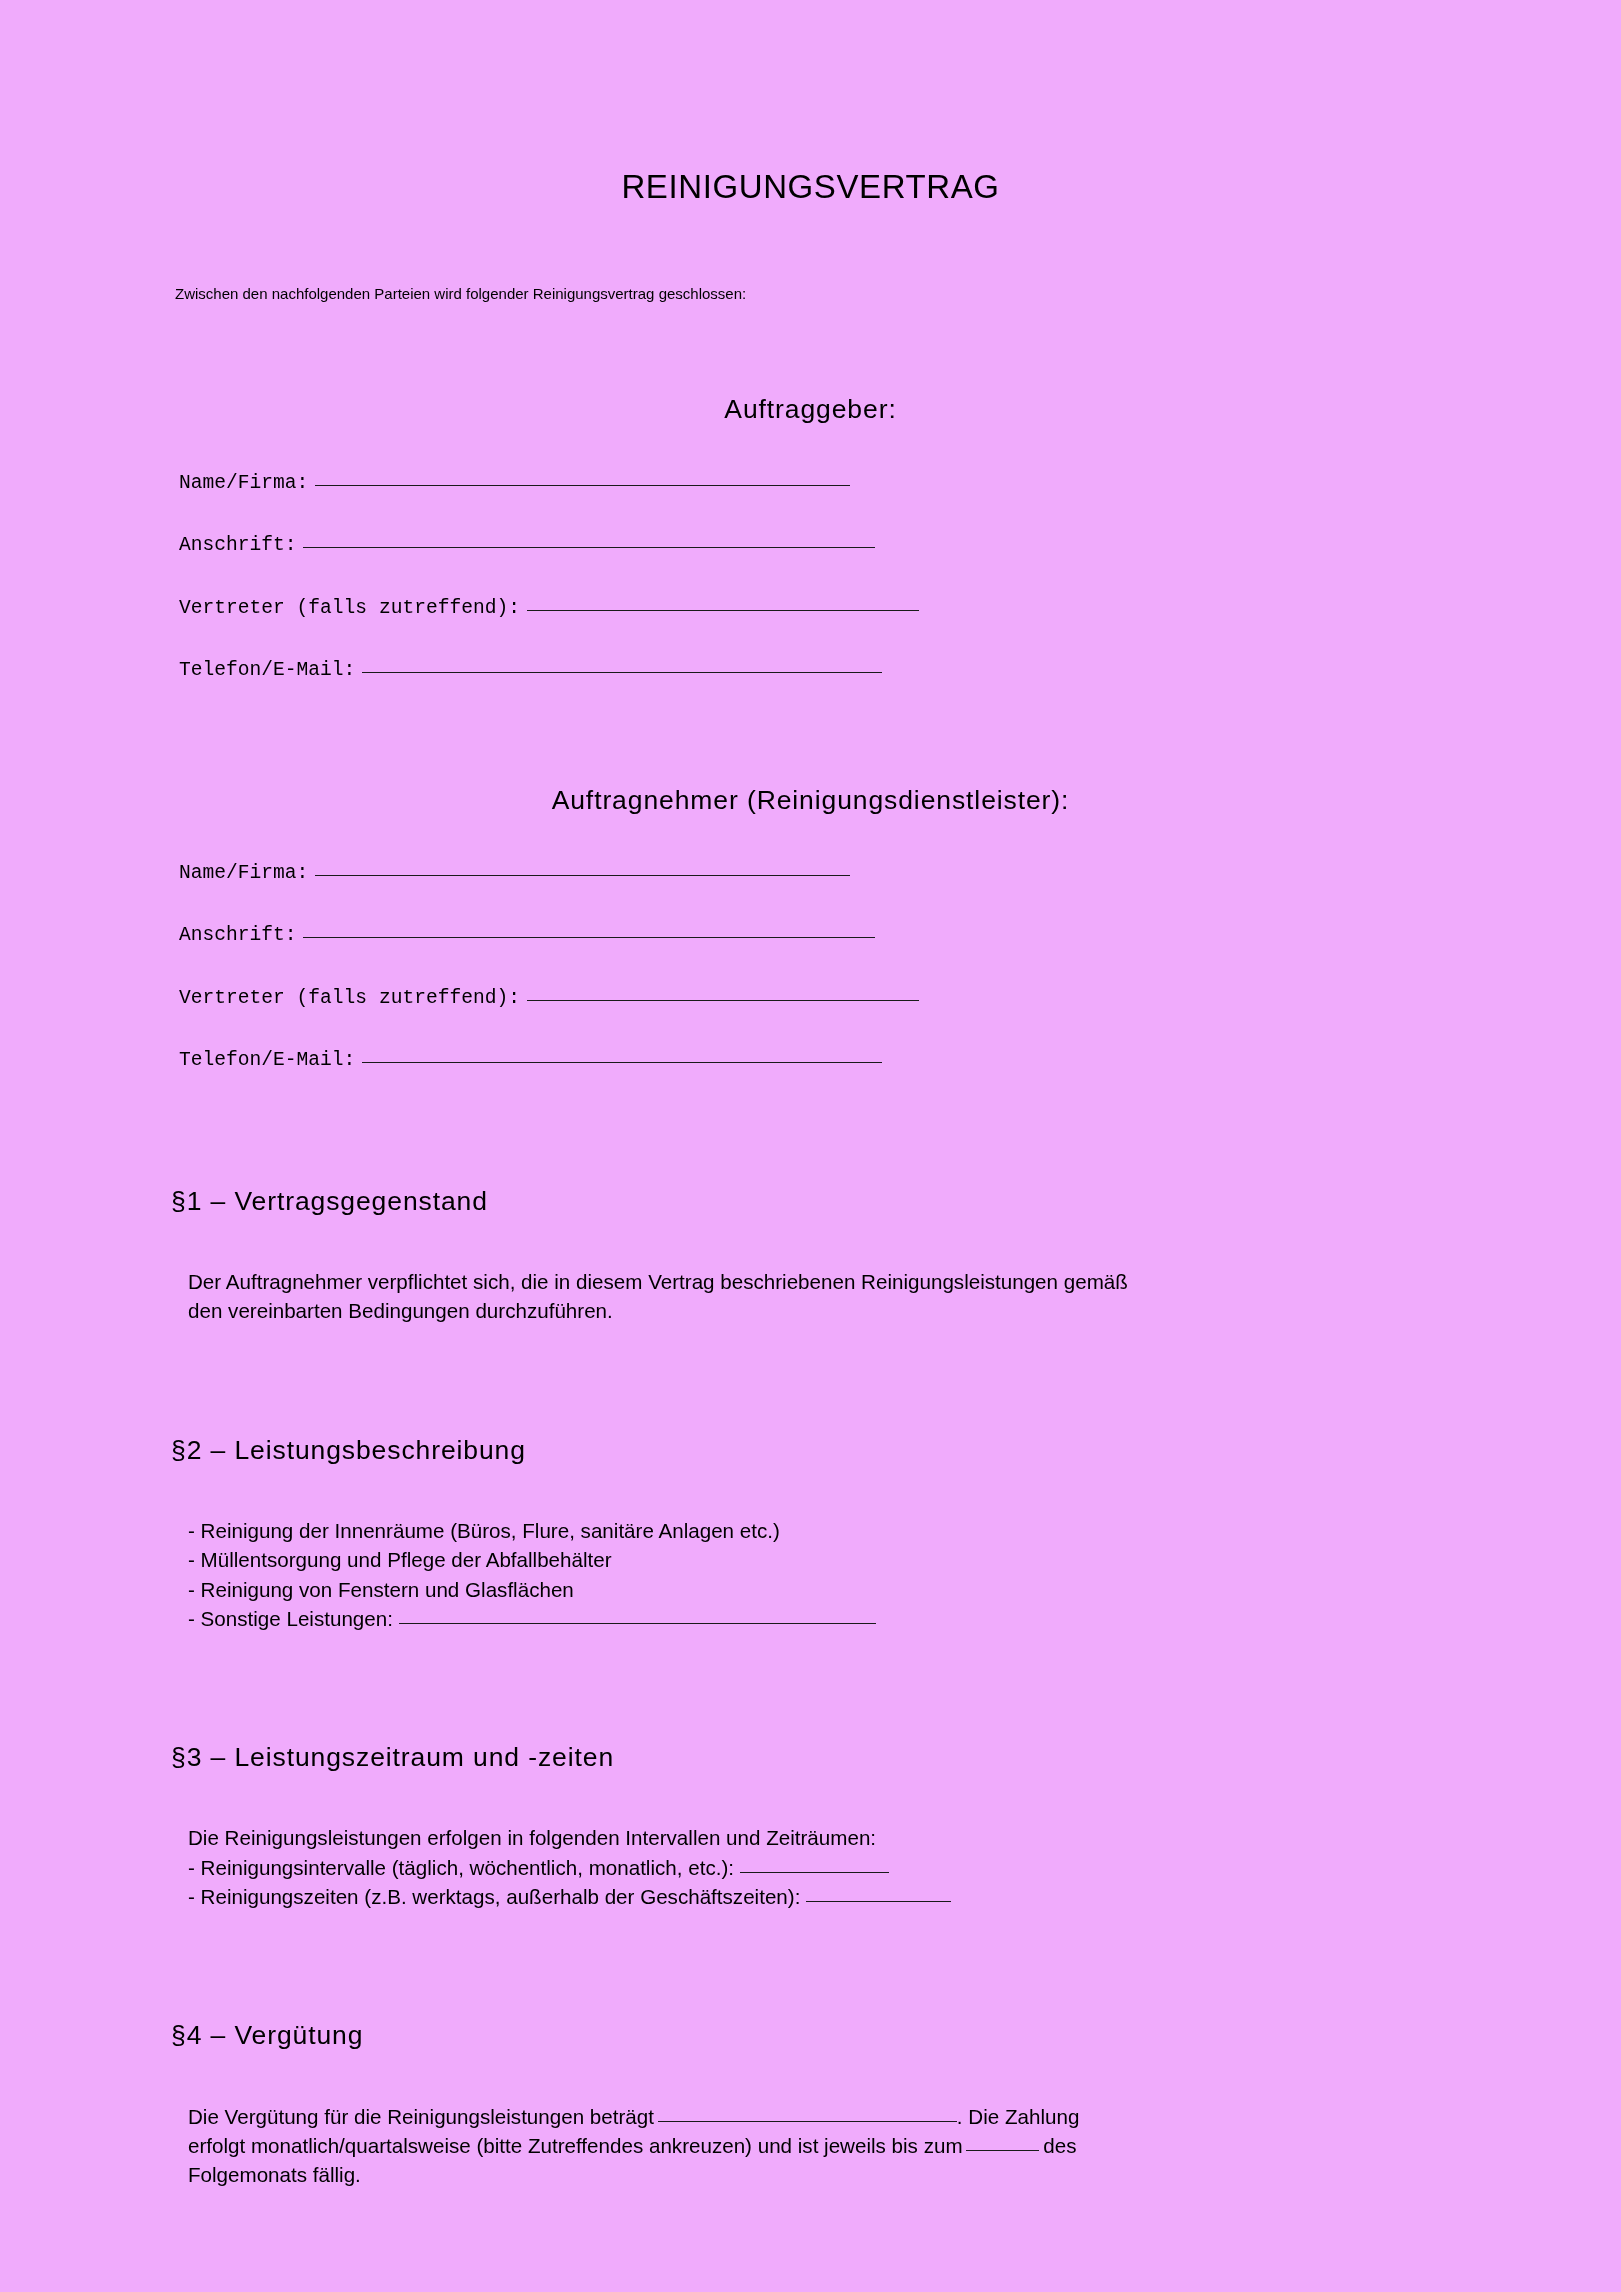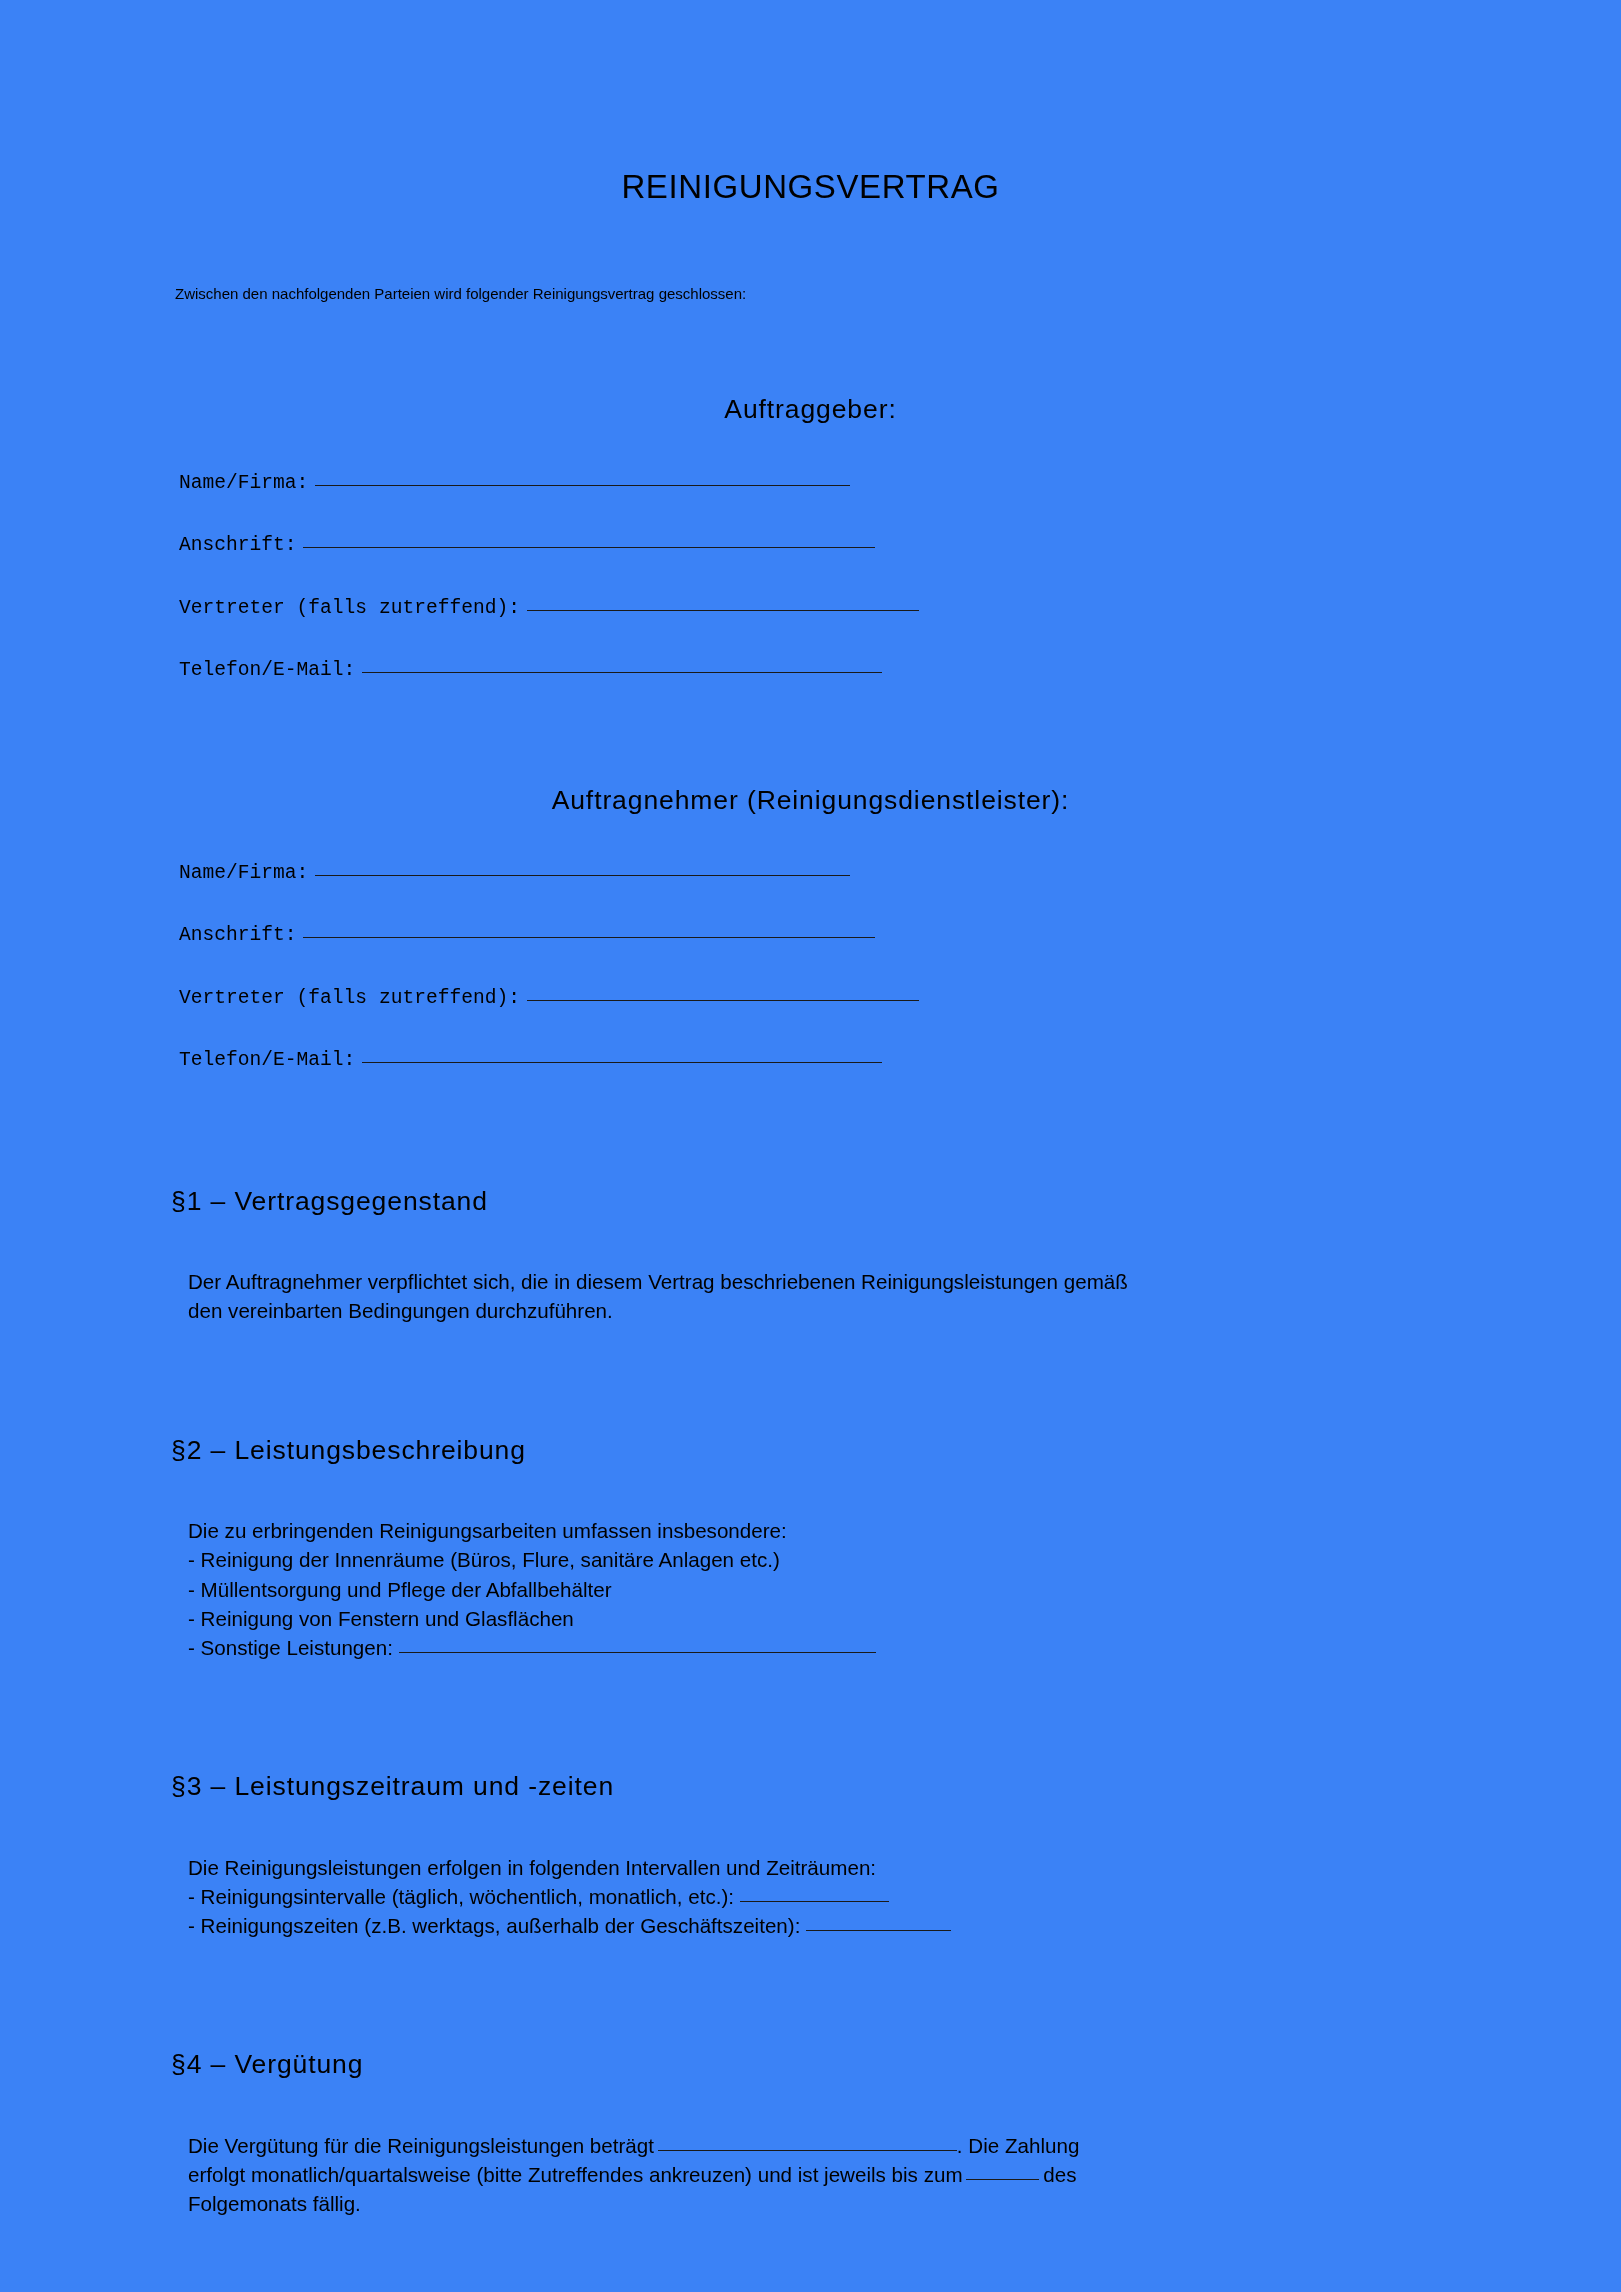--- a/index.html
+++ b/index.html
@@ -14,21 +14,21 @@
     position: relative;
     font-family: "Liberation Sans", sans-serif;
     color: #000000;
     -webkit-font-smoothing: antialiased;
   }
   .page {
     position: absolute;
     left: 0; top: 0;
     width: 1621px;
     height: 2293px;
-    background: #3b82f6;
+    background: #f0abfc;
     box-sizing: border-box;
     padding: 0 171px 0 171px;
   }
 
   .doc-title {
     font-size: 33px;
     font-weight: 400;
     letter-spacing: 0.6px;
     text-align: center;
     margin: 0;
@@ -158,21 +158,20 @@
   </div>
 
   <h2 class="section-heading sec1-h">§1 – Vertragsgegenstand</h2>
   <div class="body-text">
     <span class="ln">Der Auftragnehmer verpflichtet sich, die in diesem Vertrag beschriebenen Reinigungsleistungen gemäß</span>
     <span class="ln">den vereinbarten Bedingungen durchzuführen.</span>
   </div>
 
   <h2 class="section-heading sec2-h">§2 – Leistungsbeschreibung</h2>
   <div class="body-text">
-    <span class="ln">Die zu erbringenden Reinigungsarbeiten umfassen insbesondere:</span>
     <span class="ln">- Reinigung der Innenräume (Büros, Flure, sanitäre Anlagen etc.)</span>
     <span class="ln">- Müllentsorgung und Pflege der Abfallbehälter</span>
     <span class="ln">- Reinigung von Fenstern und Glasflächen</span>
     <span class="ln"><span>- Sonstige Leistungen:</span><span class="inline-rule ir-sonstige"></span></span>
   </div>
 
   <h2 class="section-heading sec3-h">§3 – Leistungszeitraum und -zeiten</h2>
   <div class="body-text">
     <span class="ln">Die Reinigungsleistungen erfolgen in folgenden Intervallen und Zeiträumen:</span>
     <span class="ln"><span>- Reinigungsintervalle (täglich, wöchentlich, monatlich, etc.):</span><span class="inline-rule ir-intervall"></span></span>

